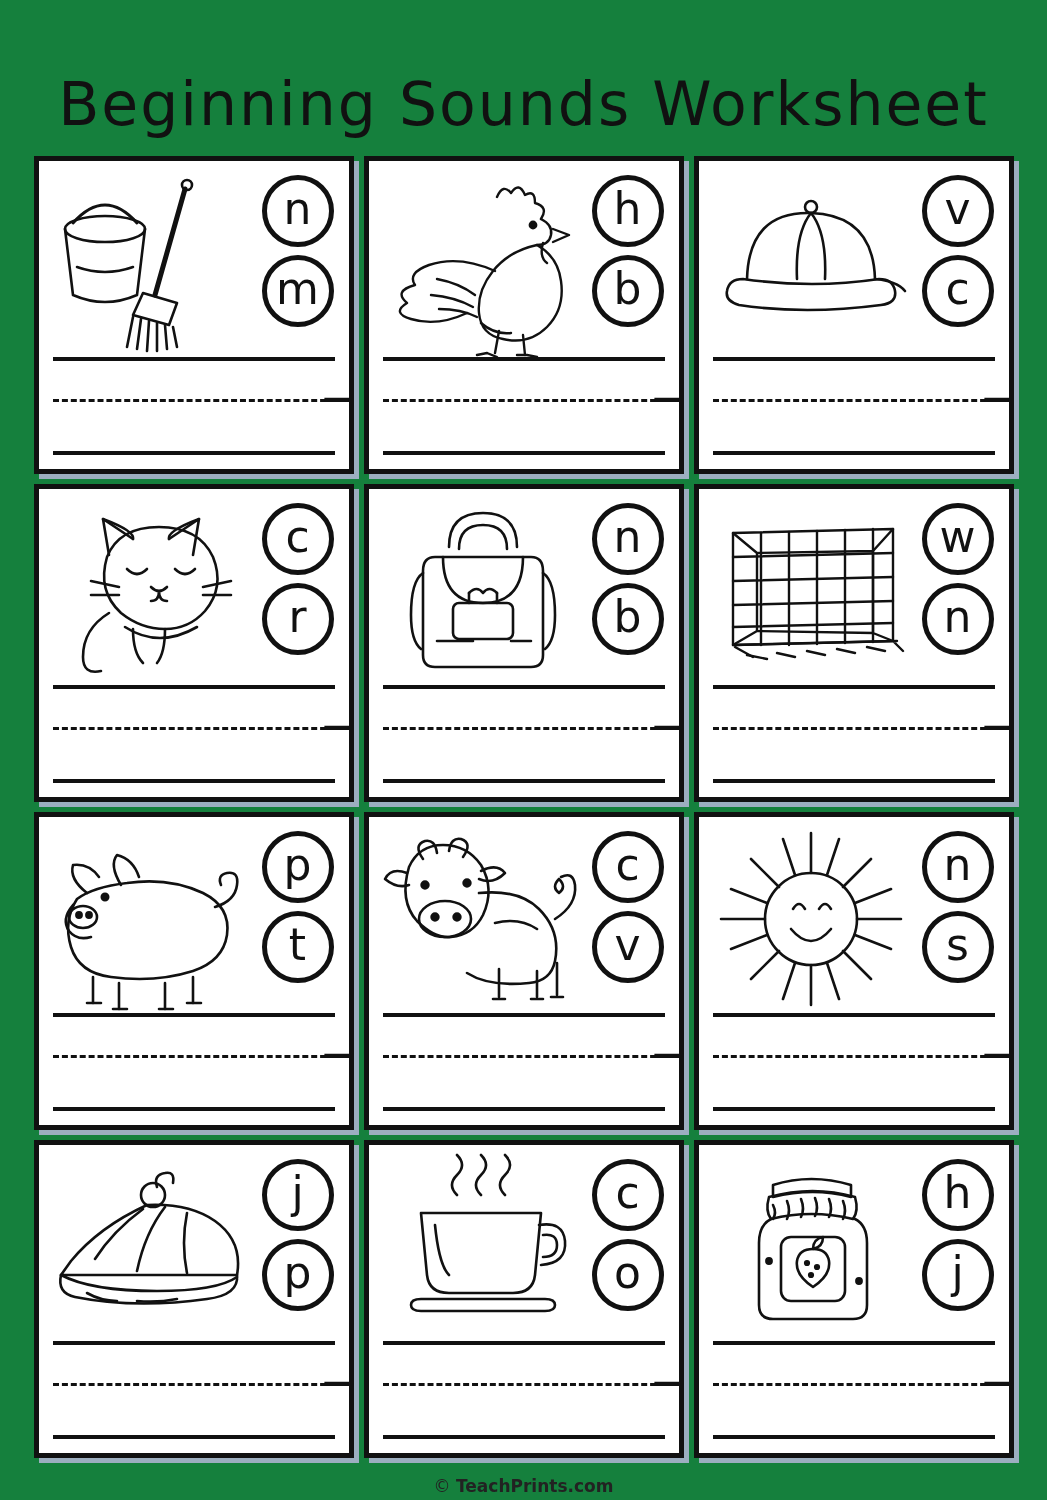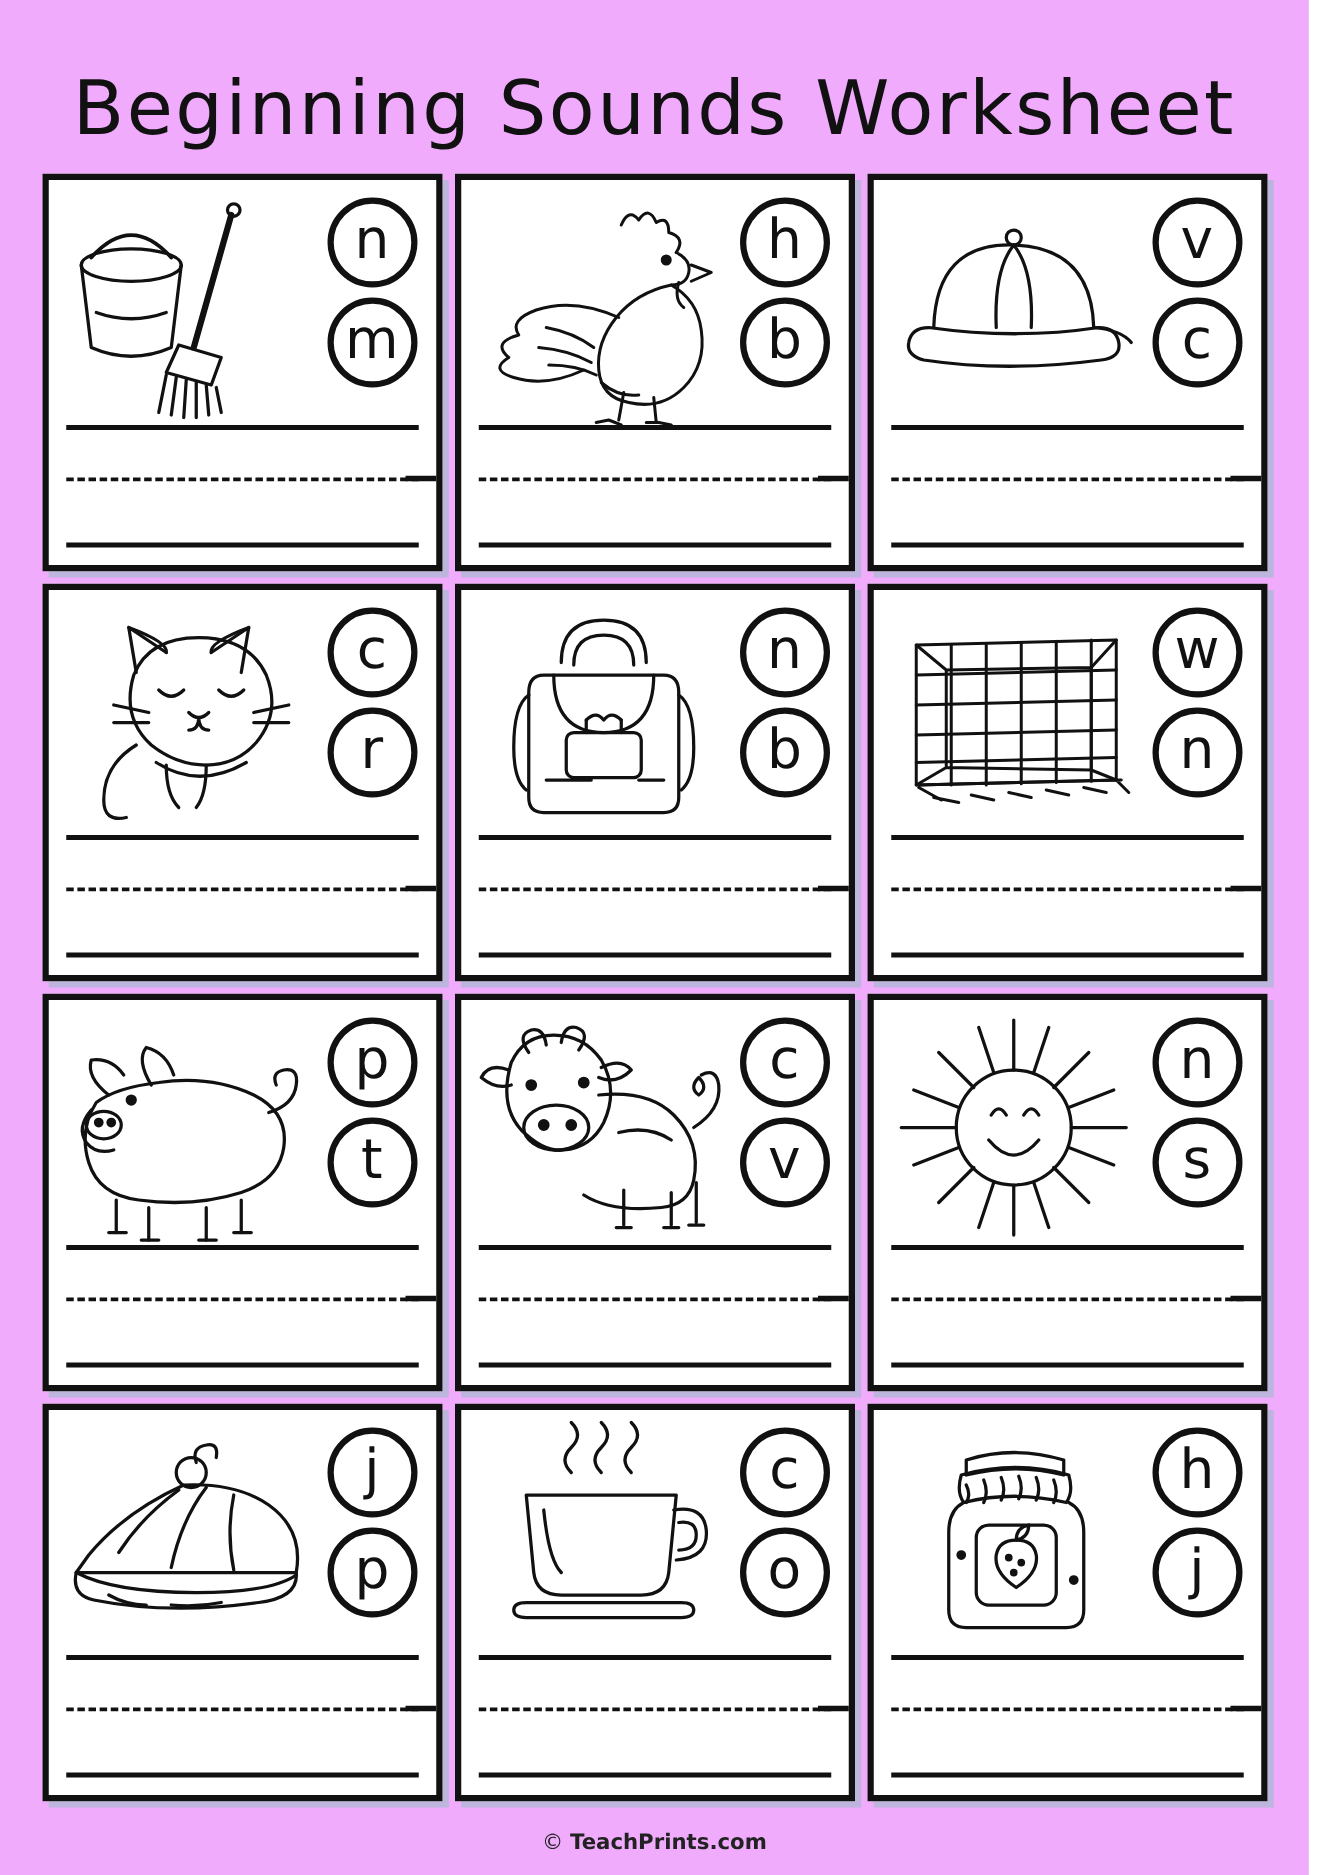--- a/index.html
+++ b/index.html
@@ -11,22 +11,22 @@
     height: 1500px;
     background: #ffffff;
     font-family: "DejaVu Sans", sans-serif;
     overflow: hidden;
   }
   .page {
     position: relative;
     width: 1047px;
     height: 1500px;
     box-sizing: border-box;
-    padding: 0;
-    background: #f0abfc;
+    padding: 17px;
+    background: #15803d;
   }
   .worksheet-title {
     text-align: center;
     font-family: "DejaVu Sans", sans-serif;
     font-size: 60px;
     font-weight: 400;
     letter-spacing: 2px;
     color: #111111;
     margin: 0;
     padding-top: 56px;
@@ -136,21 +136,21 @@
     letter-spacing: 3px;
     color: #111111;
     line-height: 1;
     white-space: pre;
   }
   .blank {
     letter-spacing: 0;
   }
   .footer {
     position: absolute;
-    bottom: 16px;
+    bottom: 4px;
     left: 0;
     right: 0;
     text-align: center;
     font-family: "DejaVu Sans", sans-serif;
     font-size: 17px;
     color: #222222;
   }
   .footer .brand {
     font-weight: bold;
   }

